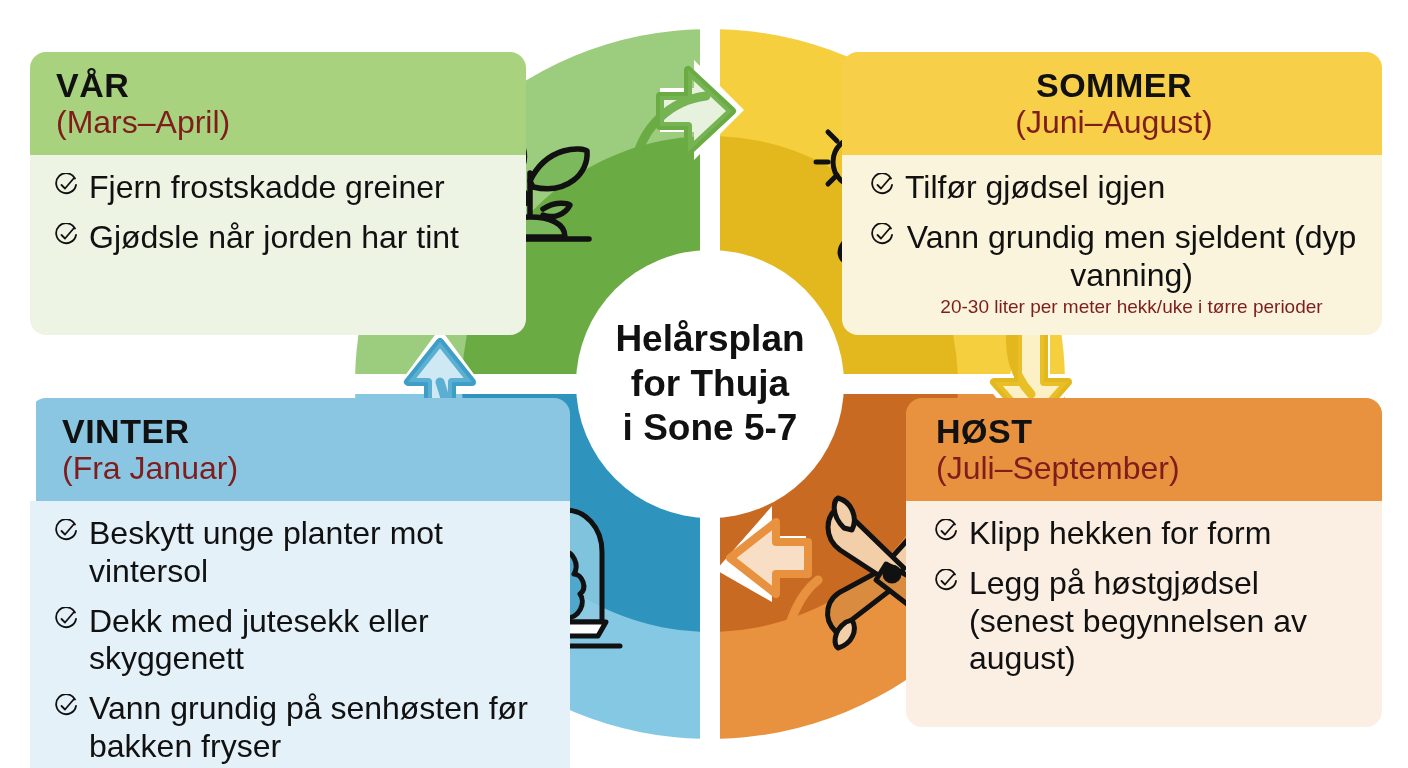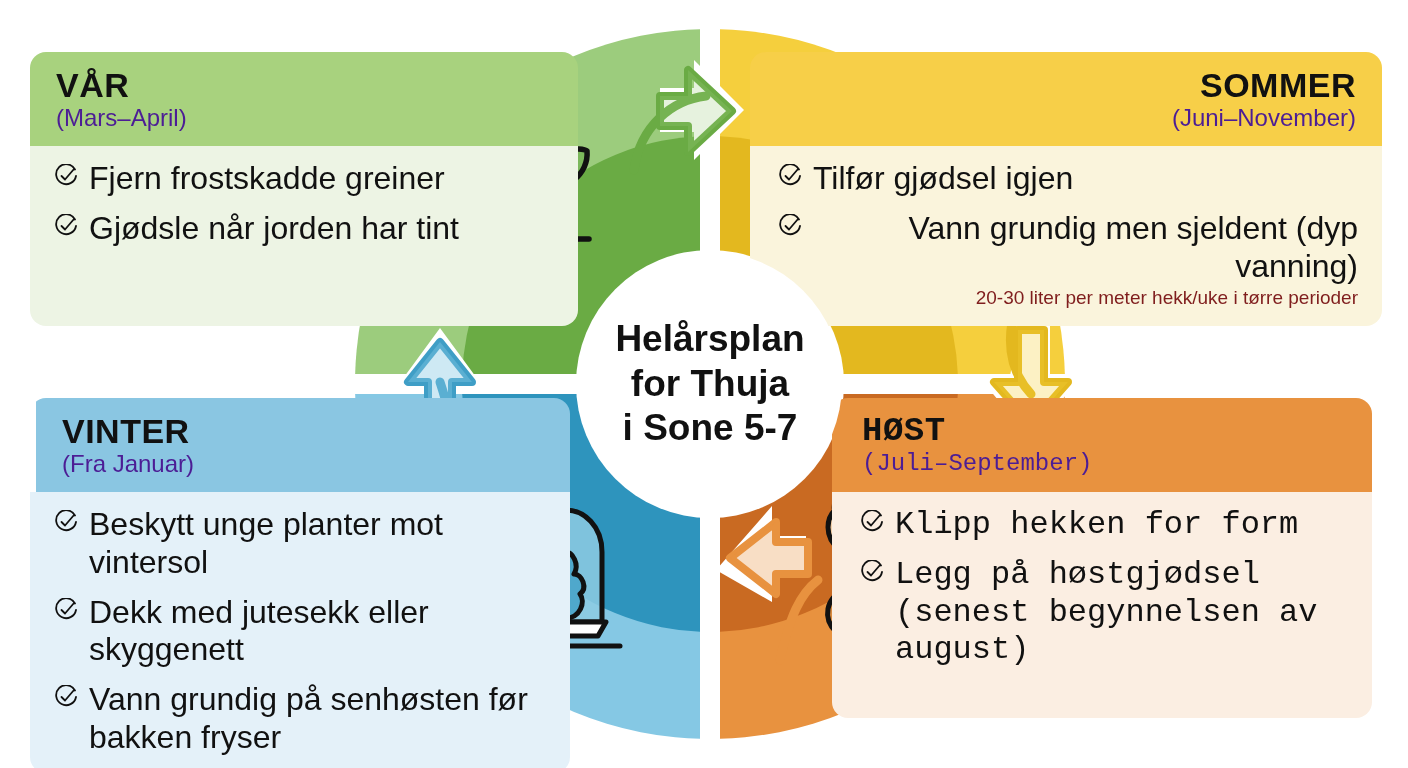--- a/index.html
+++ b/index.html
@@ -27,22 +27,22 @@
   }
   .panel-title{
     font-size:34px;
     font-weight:bold;
     letter-spacing:0.5px;
     color:#111;
     line-height:1.04;
     margin:0;
   }
   .panel-sub{
-    font-size:24px;
-    color:#4c1d95;
+    font-size:32px;
+    color:#7f1d1d;
     line-height:1.12;
     margin:2px 0 0 0;
   }
   .panel-body{
     padding:14px 24px 16px 24px;
   }
   ul.checks{list-style:none;margin:0;padding:0;}
   ul.checks li{
     display:flex;
     align-items:flex-start;
@@ -62,24 +62,24 @@
     color:#111;
   }
   .note{
     font-size:19px;
     line-height:1.2;
     color:#7f1d1d;
     margin:2px 0 0 35px;
   }
 
   
-  #panel-spring{left:30px;top:52px;width:548px;}
-  #panel-summer{right:26px;top:52px;width:632px;text-align:right;}
+  #panel-spring{left:30px;top:52px;width:496px;}
+  #panel-summer{right:26px;top:52px;width:540px;text-align:center;}
   #panel-winter{left:30px;top:398px;width:540px;}
-  #panel-autumn{right:36px;top:398px;width:540px;font-family:Liberation Mono, monospace;}
+  #panel-autumn{right:26px;top:398px;width:476px;}
 
   #panel-spring .panel-head{background:#a8d27e;}
   #panel-spring .panel-body{background:#edf4e4;min-height:150px;}
   #panel-summer .panel-head{background:#f7cf48;}
   #panel-summer .panel-body{background:#faf4dc;min-height:150px;}
   #panel-winter .panel-head{background:#8ac6e2;margin-left:6px;}
   #panel-winter .panel-body{background:#e4f1f9;min-height:196px;}
   #panel-autumn .panel-head{background:#e8923f;}
   #panel-autumn .panel-body{background:#fbeee2;min-height:196px;}
 
@@ -296,21 +296,21 @@
           </span>
           <span class="li-text">Gjødsle når jorden har tint</span>
         </li>
       </ul>
     </div>
   </div>
 
   <div class="panel" id="panel-summer">
     <div class="panel-head">
       <div class="panel-title">SOMMER</div>
-      <div class="panel-sub">(Juni–November)</div>
+      <div class="panel-sub">(Juni–August)</div>
     </div>
     <div class="panel-body">
       <ul class="checks">
         <li>
           <span class="chk">
             <svg viewBox="0 0 24 24" fill="none" stroke="#111" stroke-width="1.8" stroke-linecap="round" stroke-linejoin="round">
               <path d="M21 5.5 A10 10 0 1 0 22 12"></path>
               <path d="M7.5 12 L11 15.5 L20 5"></path>
             </svg>
           </span>

